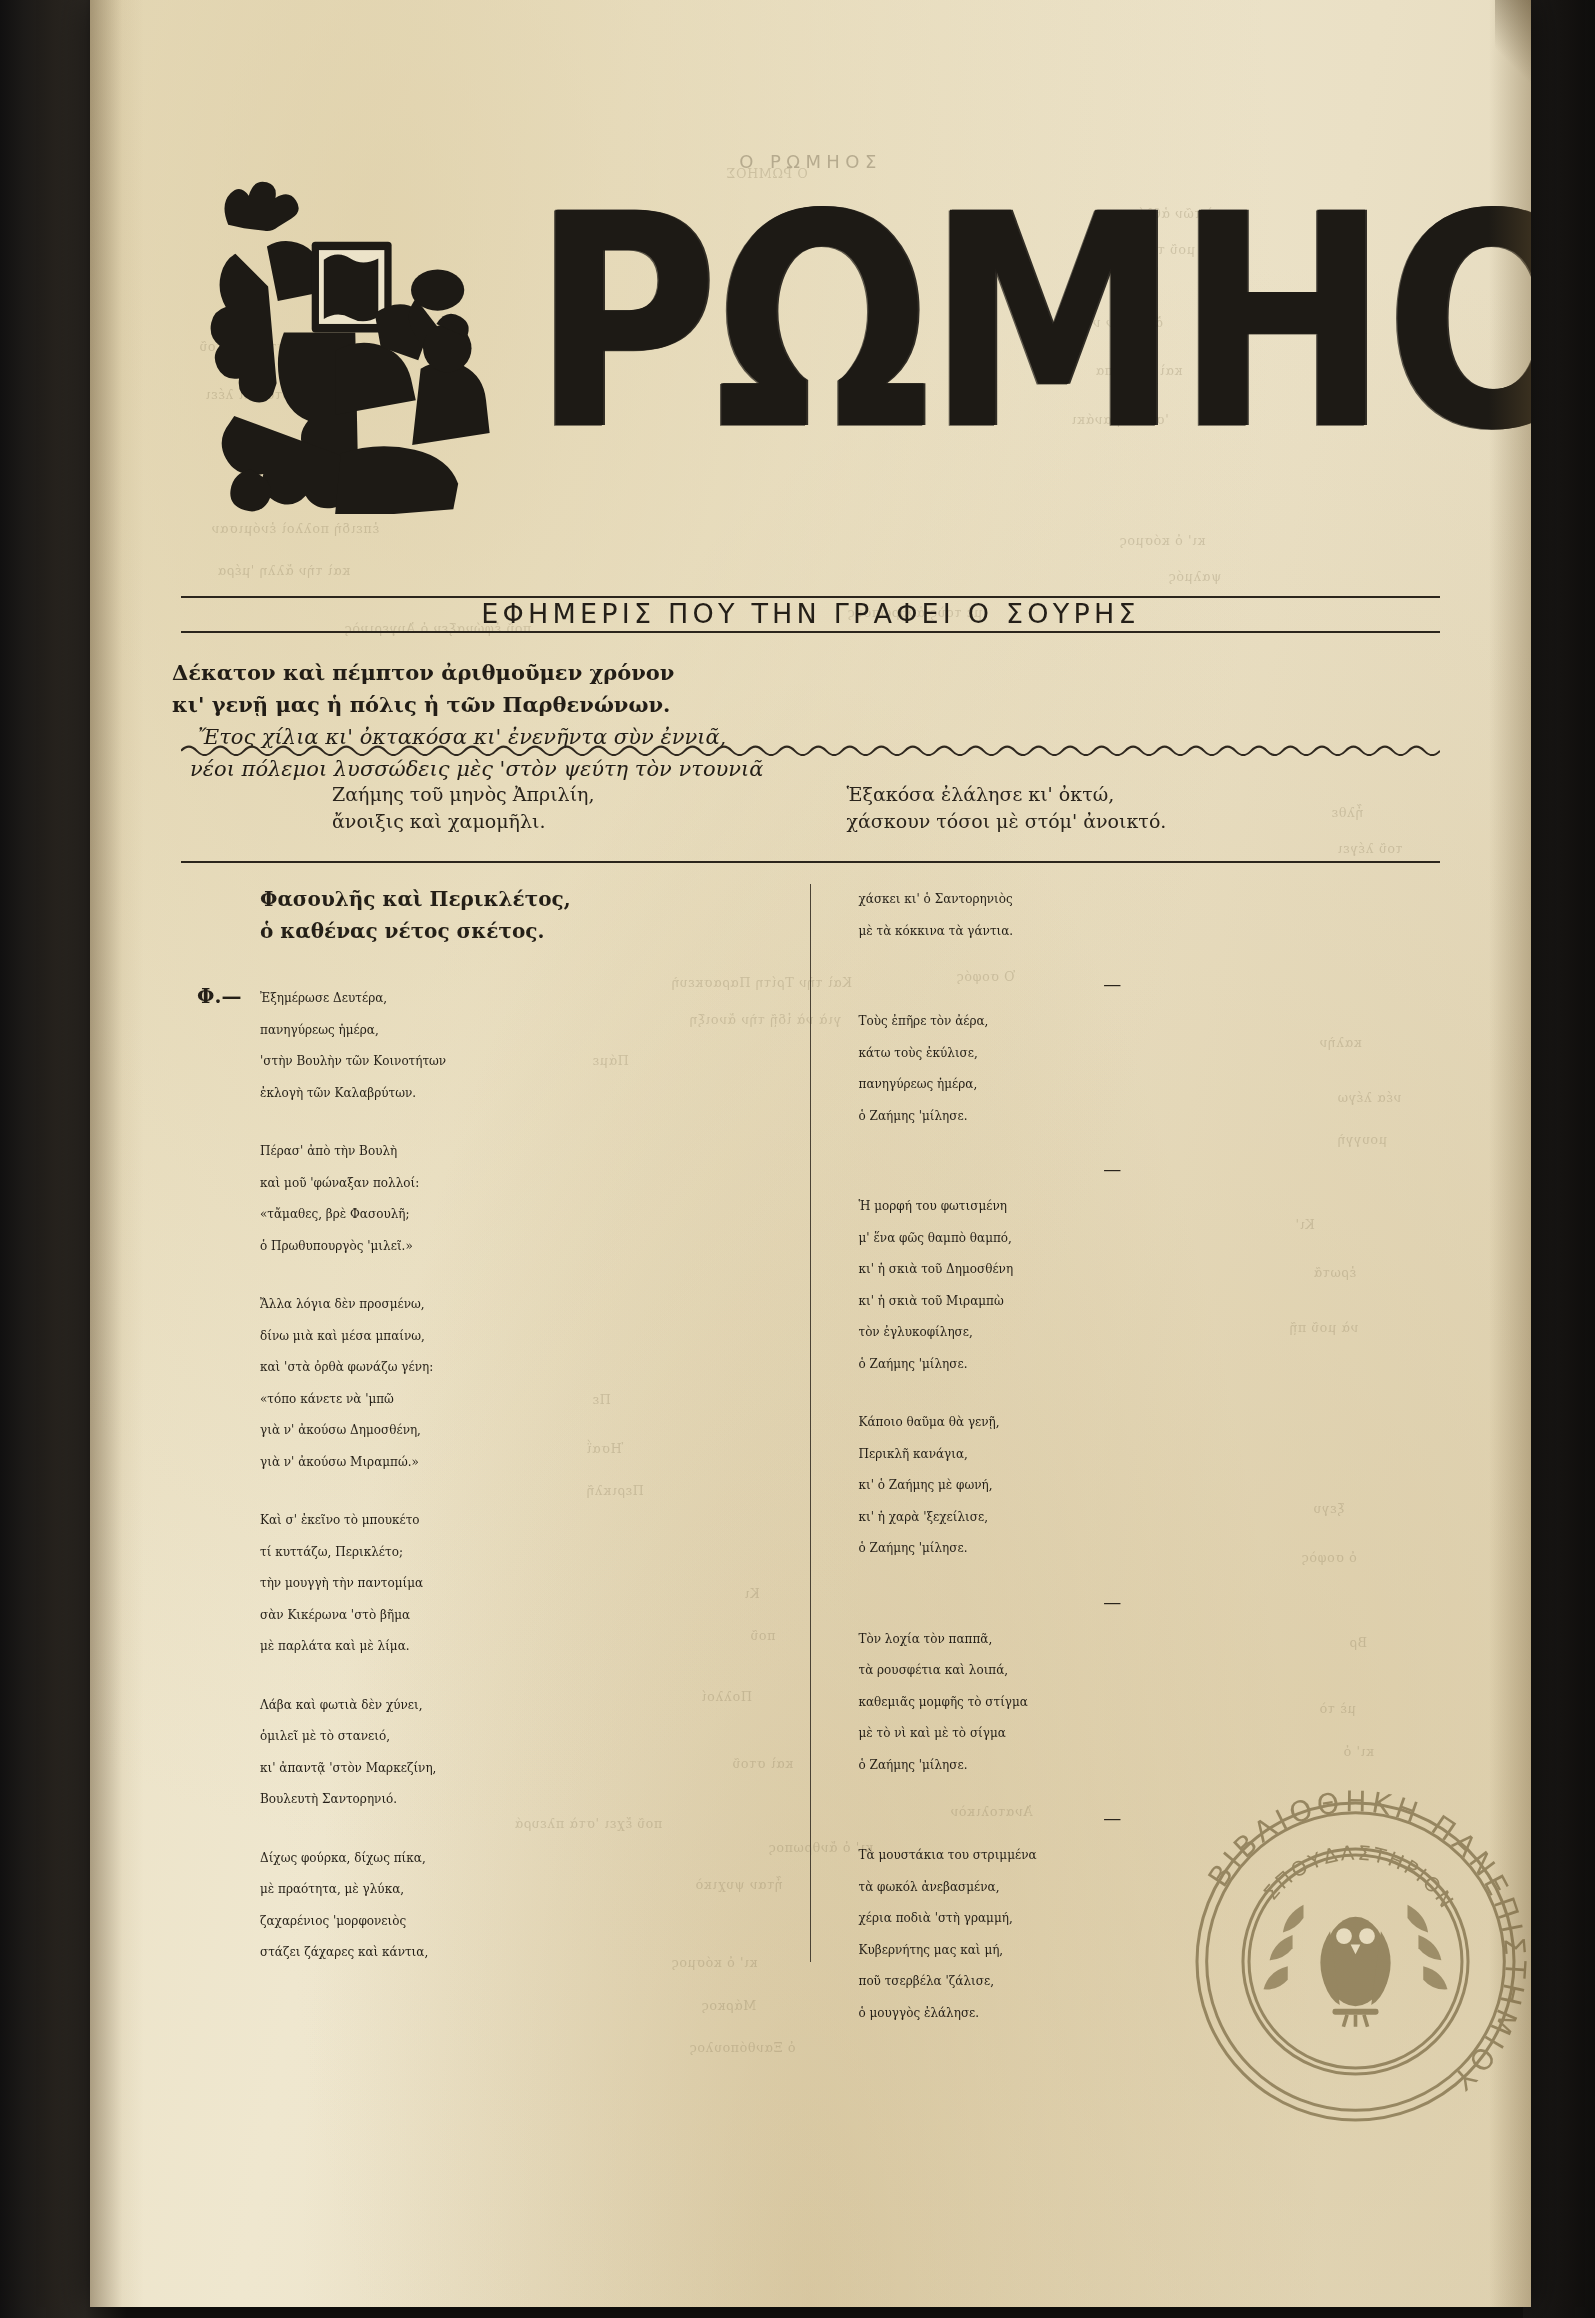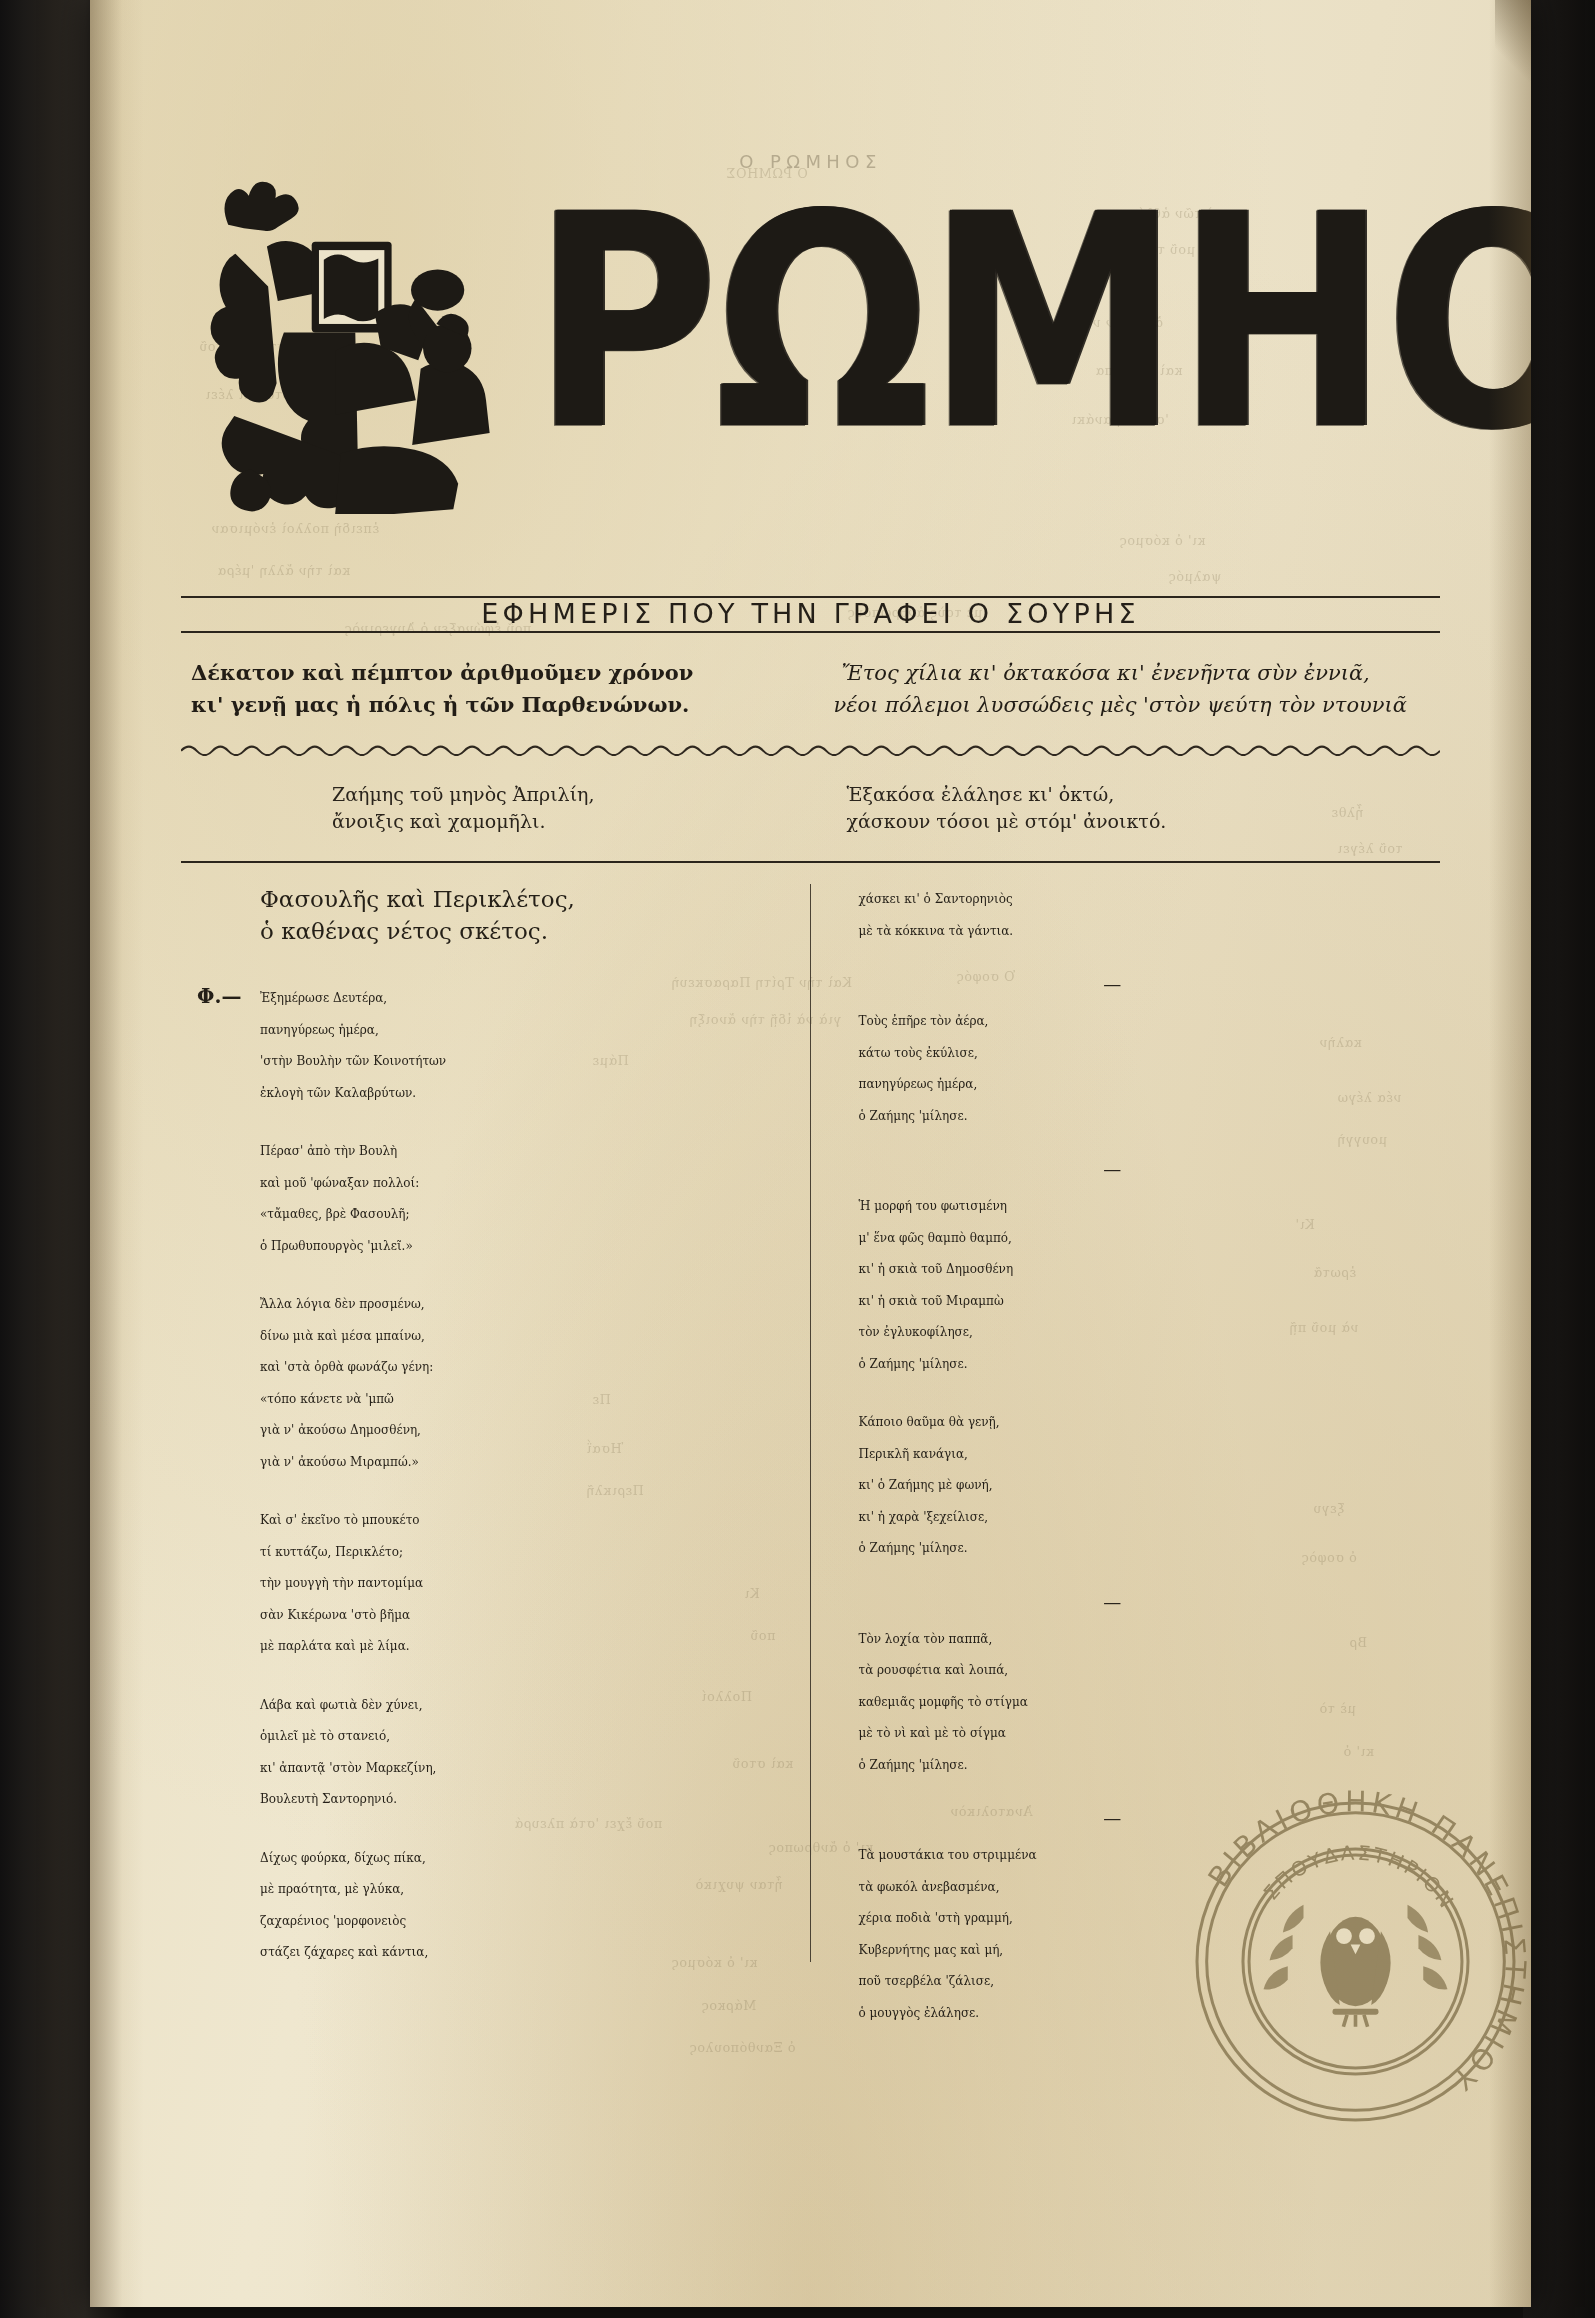--- a/index.html
+++ b/index.html
@@ -134,24 +134,25 @@
     text-align: center;
     font-family: "DejaVu Sans", sans-serif;
     font-size: 27px;
     letter-spacing: 4.2px;
     color: #241f18;
   }
 
   
   .epigram {
     position: absolute;
-    left: 101px;
+    left: 82px;
     right: 91px;
     top: 657px;
     display: flex;
+    flex-direction: column;
   }
   .epi-col {
     width: 50%;
     box-sizing: border-box;
   }
   .epi-col.left { padding-right: 24px; }
   .epi-col.right { padding-left: 18px; }
   .epi-line {
     font-family: "DejaVu Serif", serif;
     font-size: 21px;
@@ -222,21 +223,21 @@
     margin-bottom: 27px;
     position: relative;
   }
   .verse {
     font-family: "DejaVu Serif", serif;
     font-size: 12px;
     line-height: 31.5px;
     color: #241f17;
     white-space: pre;
   }
-  .verse.bold { font-weight: 400; font-size: 23px; }
+  .verse.bold { font-weight: 700; font-size: 20px; }
   .speaker {
     position: absolute;
     left: -63px;
     top: 1.2px;
     font-family: "DejaVu Serif", serif;
     font-size: 20px;
     font-weight: 700;
     color: #241f17;
   }
   .sep-dash {

